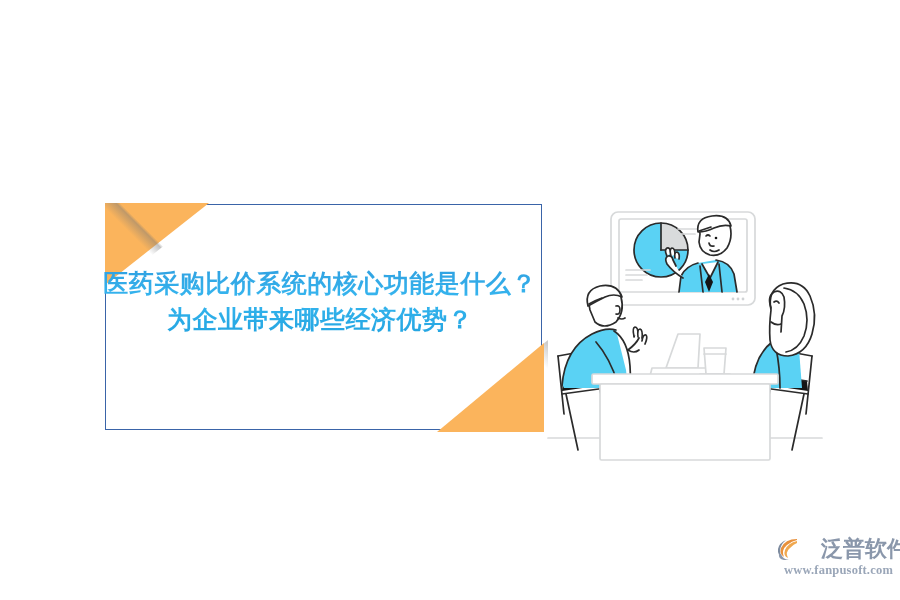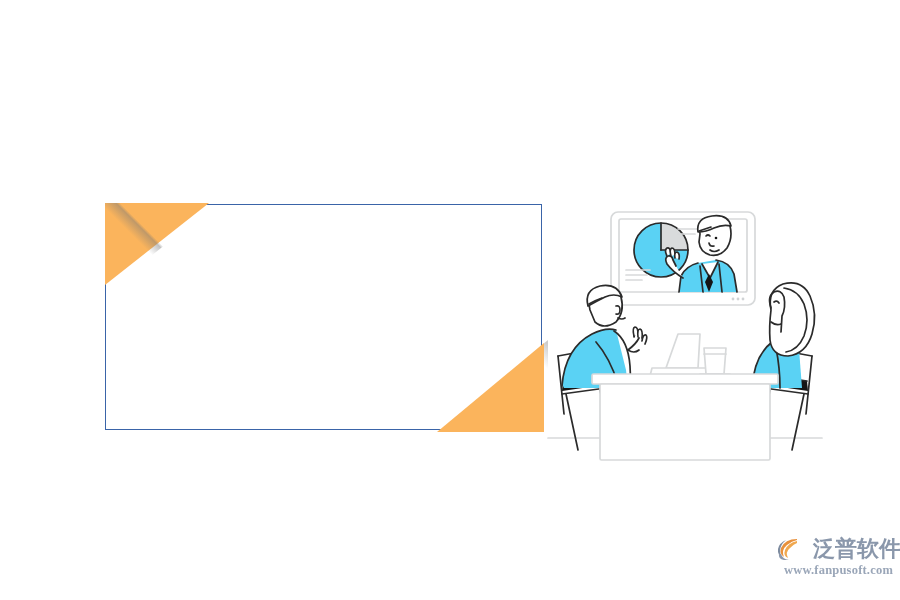--- a/index.html
+++ b/index.html
@@ -112,21 +112,21 @@
   .logo {
     position: absolute;
     left: 775px;
     top: 536px;
     width: 118px;
     height: 48px;
   }
   .logo-row {
     display: flex;
     align-items: center;
-    gap: 12px;
+    gap: 20px;
   }
   .logo-mark {
     width: 26px;
     height: 26px;
     flex: 0 0 26px;
   }
   .logo-name {
     font-family: "Liberation Serif", "DejaVu Serif", serif;
     font-weight: bold;
     font-size: 22px;
@@ -154,20 +154,24 @@
 <div id="stage">
 
   <div class="banner-box"></div>
 
   <div class="tri-tl"></div>
   <div class="tri-tl-shadow"></div>
 
   <div class="tri-br-shadow"></div>
   <div class="tri-br"></div>
 
+  <div class="headline">
+    <span class="ln">医药采购比价系统的核心功能是什么？</span>
+    <span class="ln">为企业带来哪些经济优势？</span>
+  </div>
 
   <div class="illustration">
     <svg viewBox="0 0 290 265" width="290" height="265" xmlns="http://www.w3.org/2000/svg">
       <defs>
         <style>
           .ln { fill:none; stroke:#2b2b2b; stroke-width:1.7; stroke-linecap:round; stroke-linejoin:round; }
           .lnf { fill:#ffffff; stroke:#2b2b2b; stroke-width:1.7; stroke-linecap:round; stroke-linejoin:round; }
           .lt { fill:none; stroke:#d7d9da; stroke-width:1.7; stroke-linecap:round; stroke-linejoin:round; }
           .ltf { fill:#ffffff; stroke:#d7d9da; stroke-width:1.7; stroke-linecap:round; stroke-linejoin:round; }
           .cy { fill:#5ad2f4; }

